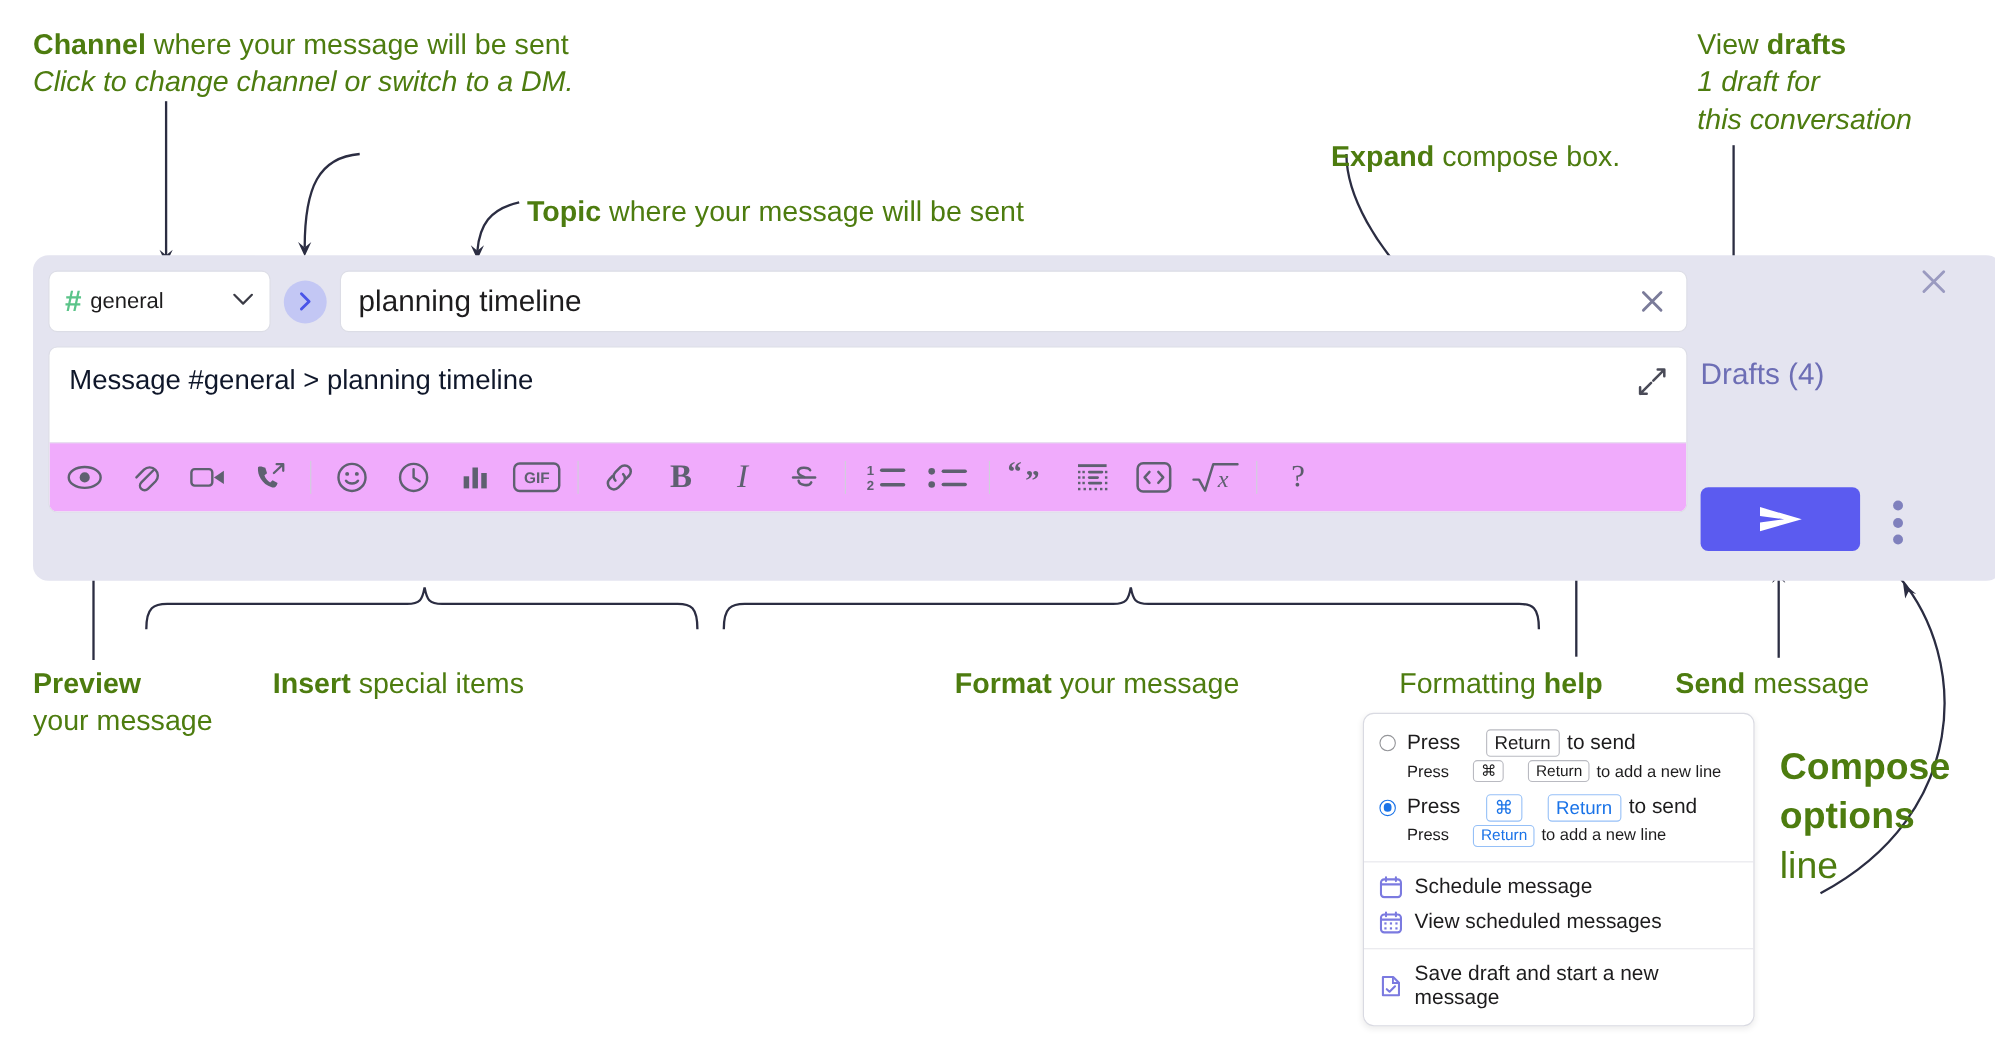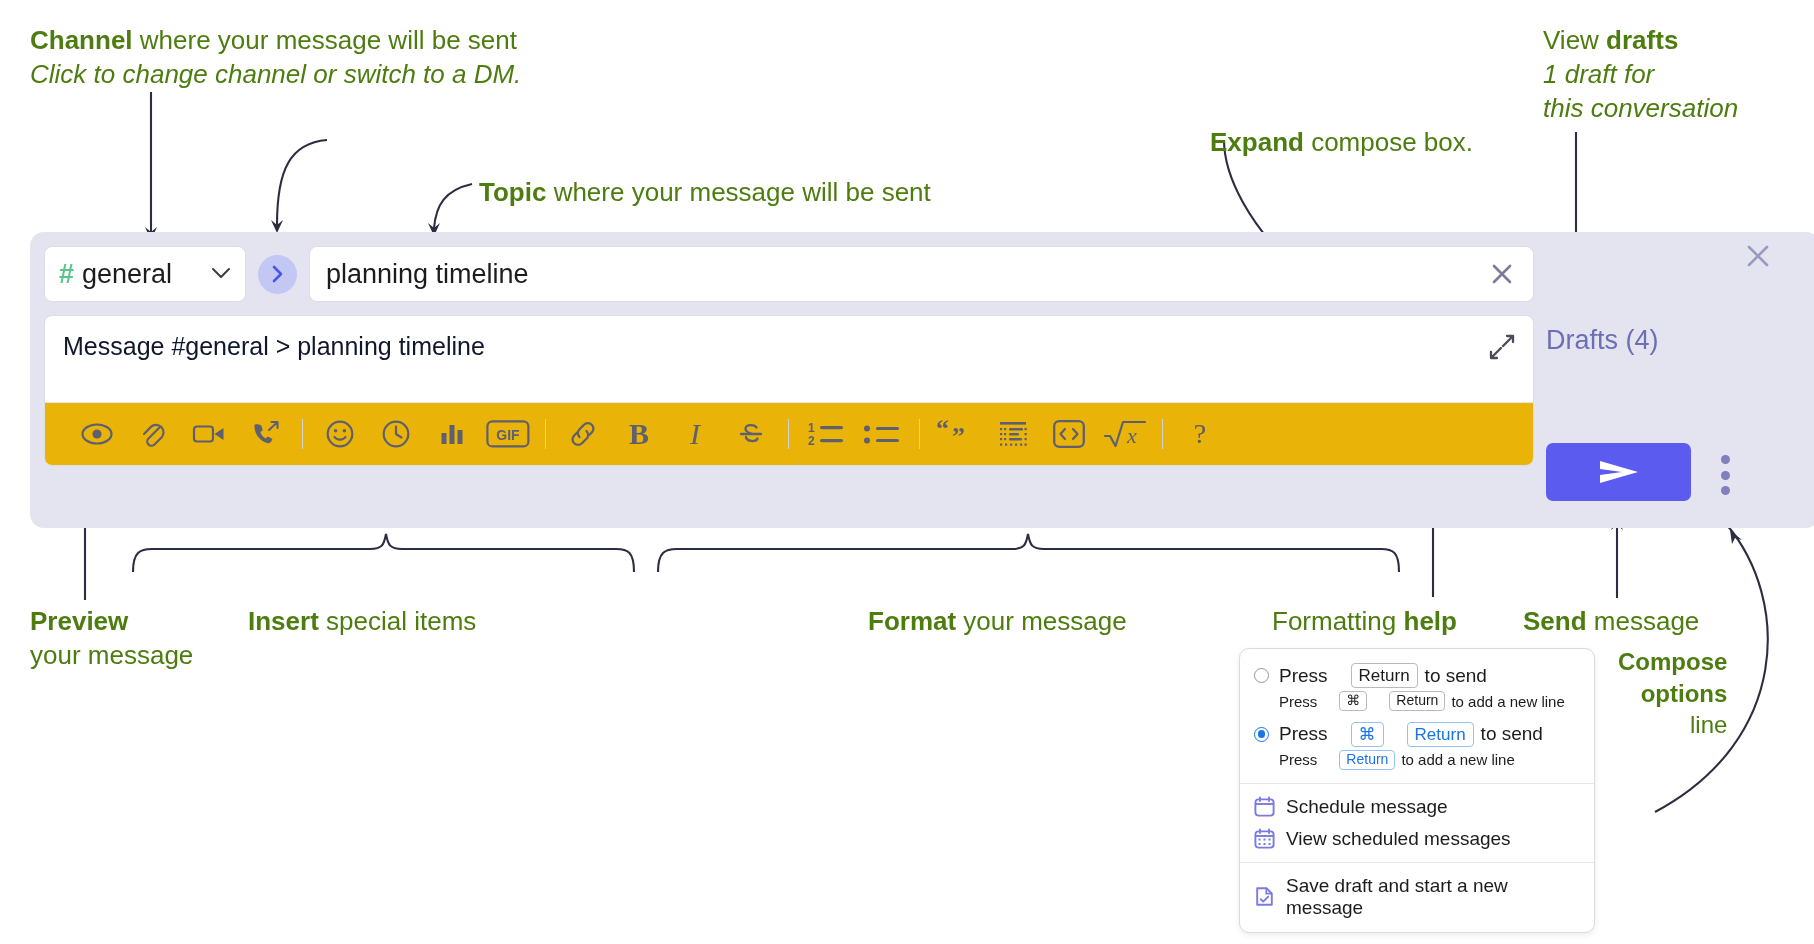--- a/index.html
+++ b/index.html
@@ -31,21 +31,21 @@
   }
   .compose-inner{
     position:absolute;left:14px;top:14px;width:1490px;
   }
   .row-top{display:flex;align-items:center;gap:12px;}
   .chan-select{
     width:202px;height:56px;background:#fff;border:1px solid #dcdde6;border-radius:8px;
     display:flex;align-items:center;padding:0 14px;box-sizing:border-box;gap:8px;
   }
   .hash{color:#5bc489;font-size:27px;font-weight:700;line-height:1;}
-  .chan-name{font-size:27px;color:#1d1c1d;flex:1;}
+  .chan-name{font-size:20px;color:#1d1c1d;flex:1;}
   .chev{color:#3a3b45;font-size:15px;}
 
   .goto-btn{
     width:39px;height:39px;border-radius:50%;background:#c3c7f4;
     display:flex;align-items:center;justify-content:center;flex:none;
   }
   .goto-btn svg{display:block;}
 
   .topic-field{
     flex:1;height:56px;background:#fff;border:1px solid #dcdde6;border-radius:8px;
@@ -56,22 +56,22 @@
 
   .msg-box{
     margin-top:13px;background:#fff;border:1px solid #dcdde6;border-radius:8px;
     overflow:hidden;
   }
   .msg-area{height:86px;position:relative;padding:16px 18px;box-sizing:border-box;}
   .placeholder{font-size:25px;color:#0f172a;}
   .expand-btn{position:absolute;right:16px;top:16px;width:30px;height:30px;}
 
   .toolbar{
-    height:63px;background:#eab308;border-top:1px solid #e6e6ee;
-    display:flex;align-items:center;padding:0 24px;box-sizing:border-box;gap:0px;
+    height:63px;background:#f0abfc;border-top:1px solid #e6e6ee;
+    display:flex;align-items:center;padding:0 4px;box-sizing:border-box;gap:0px;
   }
   .tb{
     width:56px;height:50px;display:flex;align-items:center;justify-content:center;
     color:#616273;flex:none;
   }
   .tb svg{display:block;}
   .sep{width:1px;height:30px;background:#cfd0da;margin:0 9px;flex:none;}
   .tb-text{font-size:28px;color:#5b5c6b;font-family:"Liberation Serif",serif;}
 
   
@@ -414,21 +414,21 @@
   </div>
 
   <div class="ann" style="left:1272px;top:605px;font-size:26px;">
     <span>Formatting </span><b>help</b>
   </div>
 
   <div class="ann" style="left:1523px;top:605px;font-size:26px;">
     <b>Send</b><span> message</span>
   </div>
 
-  <div class="ann" style="left:1618px;top:646px;font-size:24px;line-height:1.32;text-align:right;">
+  <div class="ann" style="left:1618px;top:675px;font-size:34px;line-height:1.32;">
     <div><b>Compose</b></div>
     <div><b>options</b></div>
     <div><span>line</span></div>
   </div>
 
   <div class="menu">
 
     <div class="menu-sec">
 
       <div class="opt-row">

